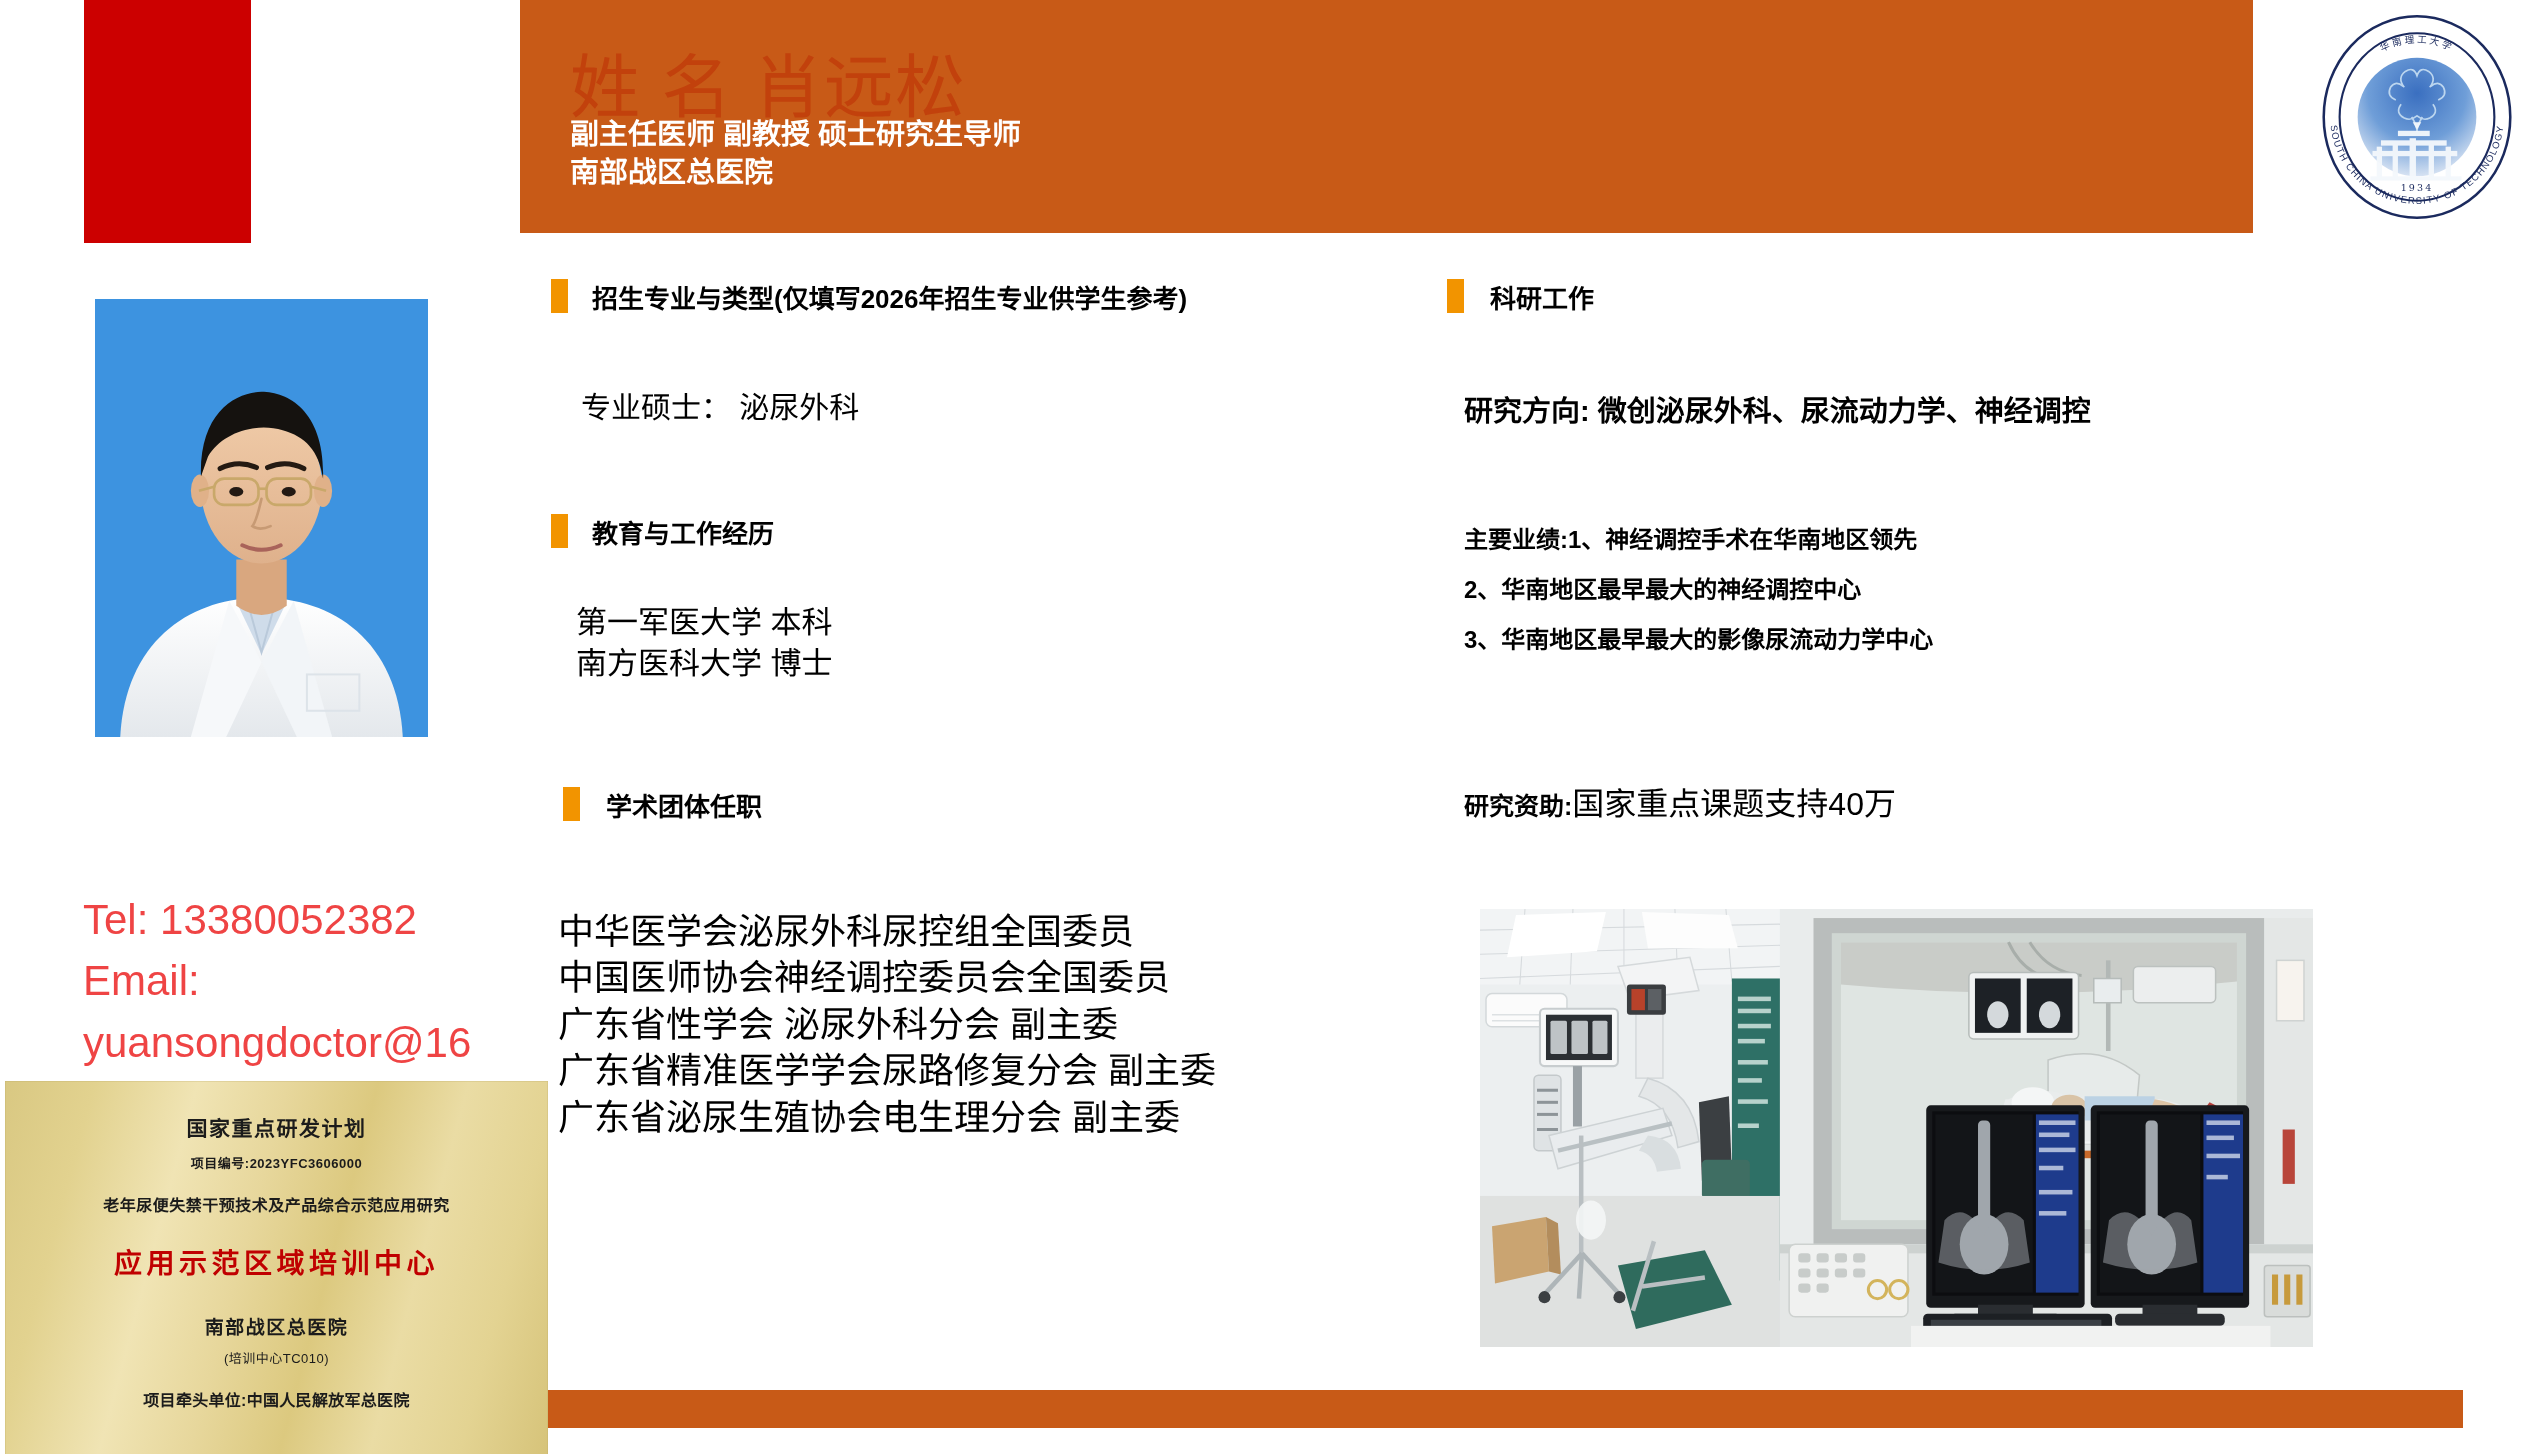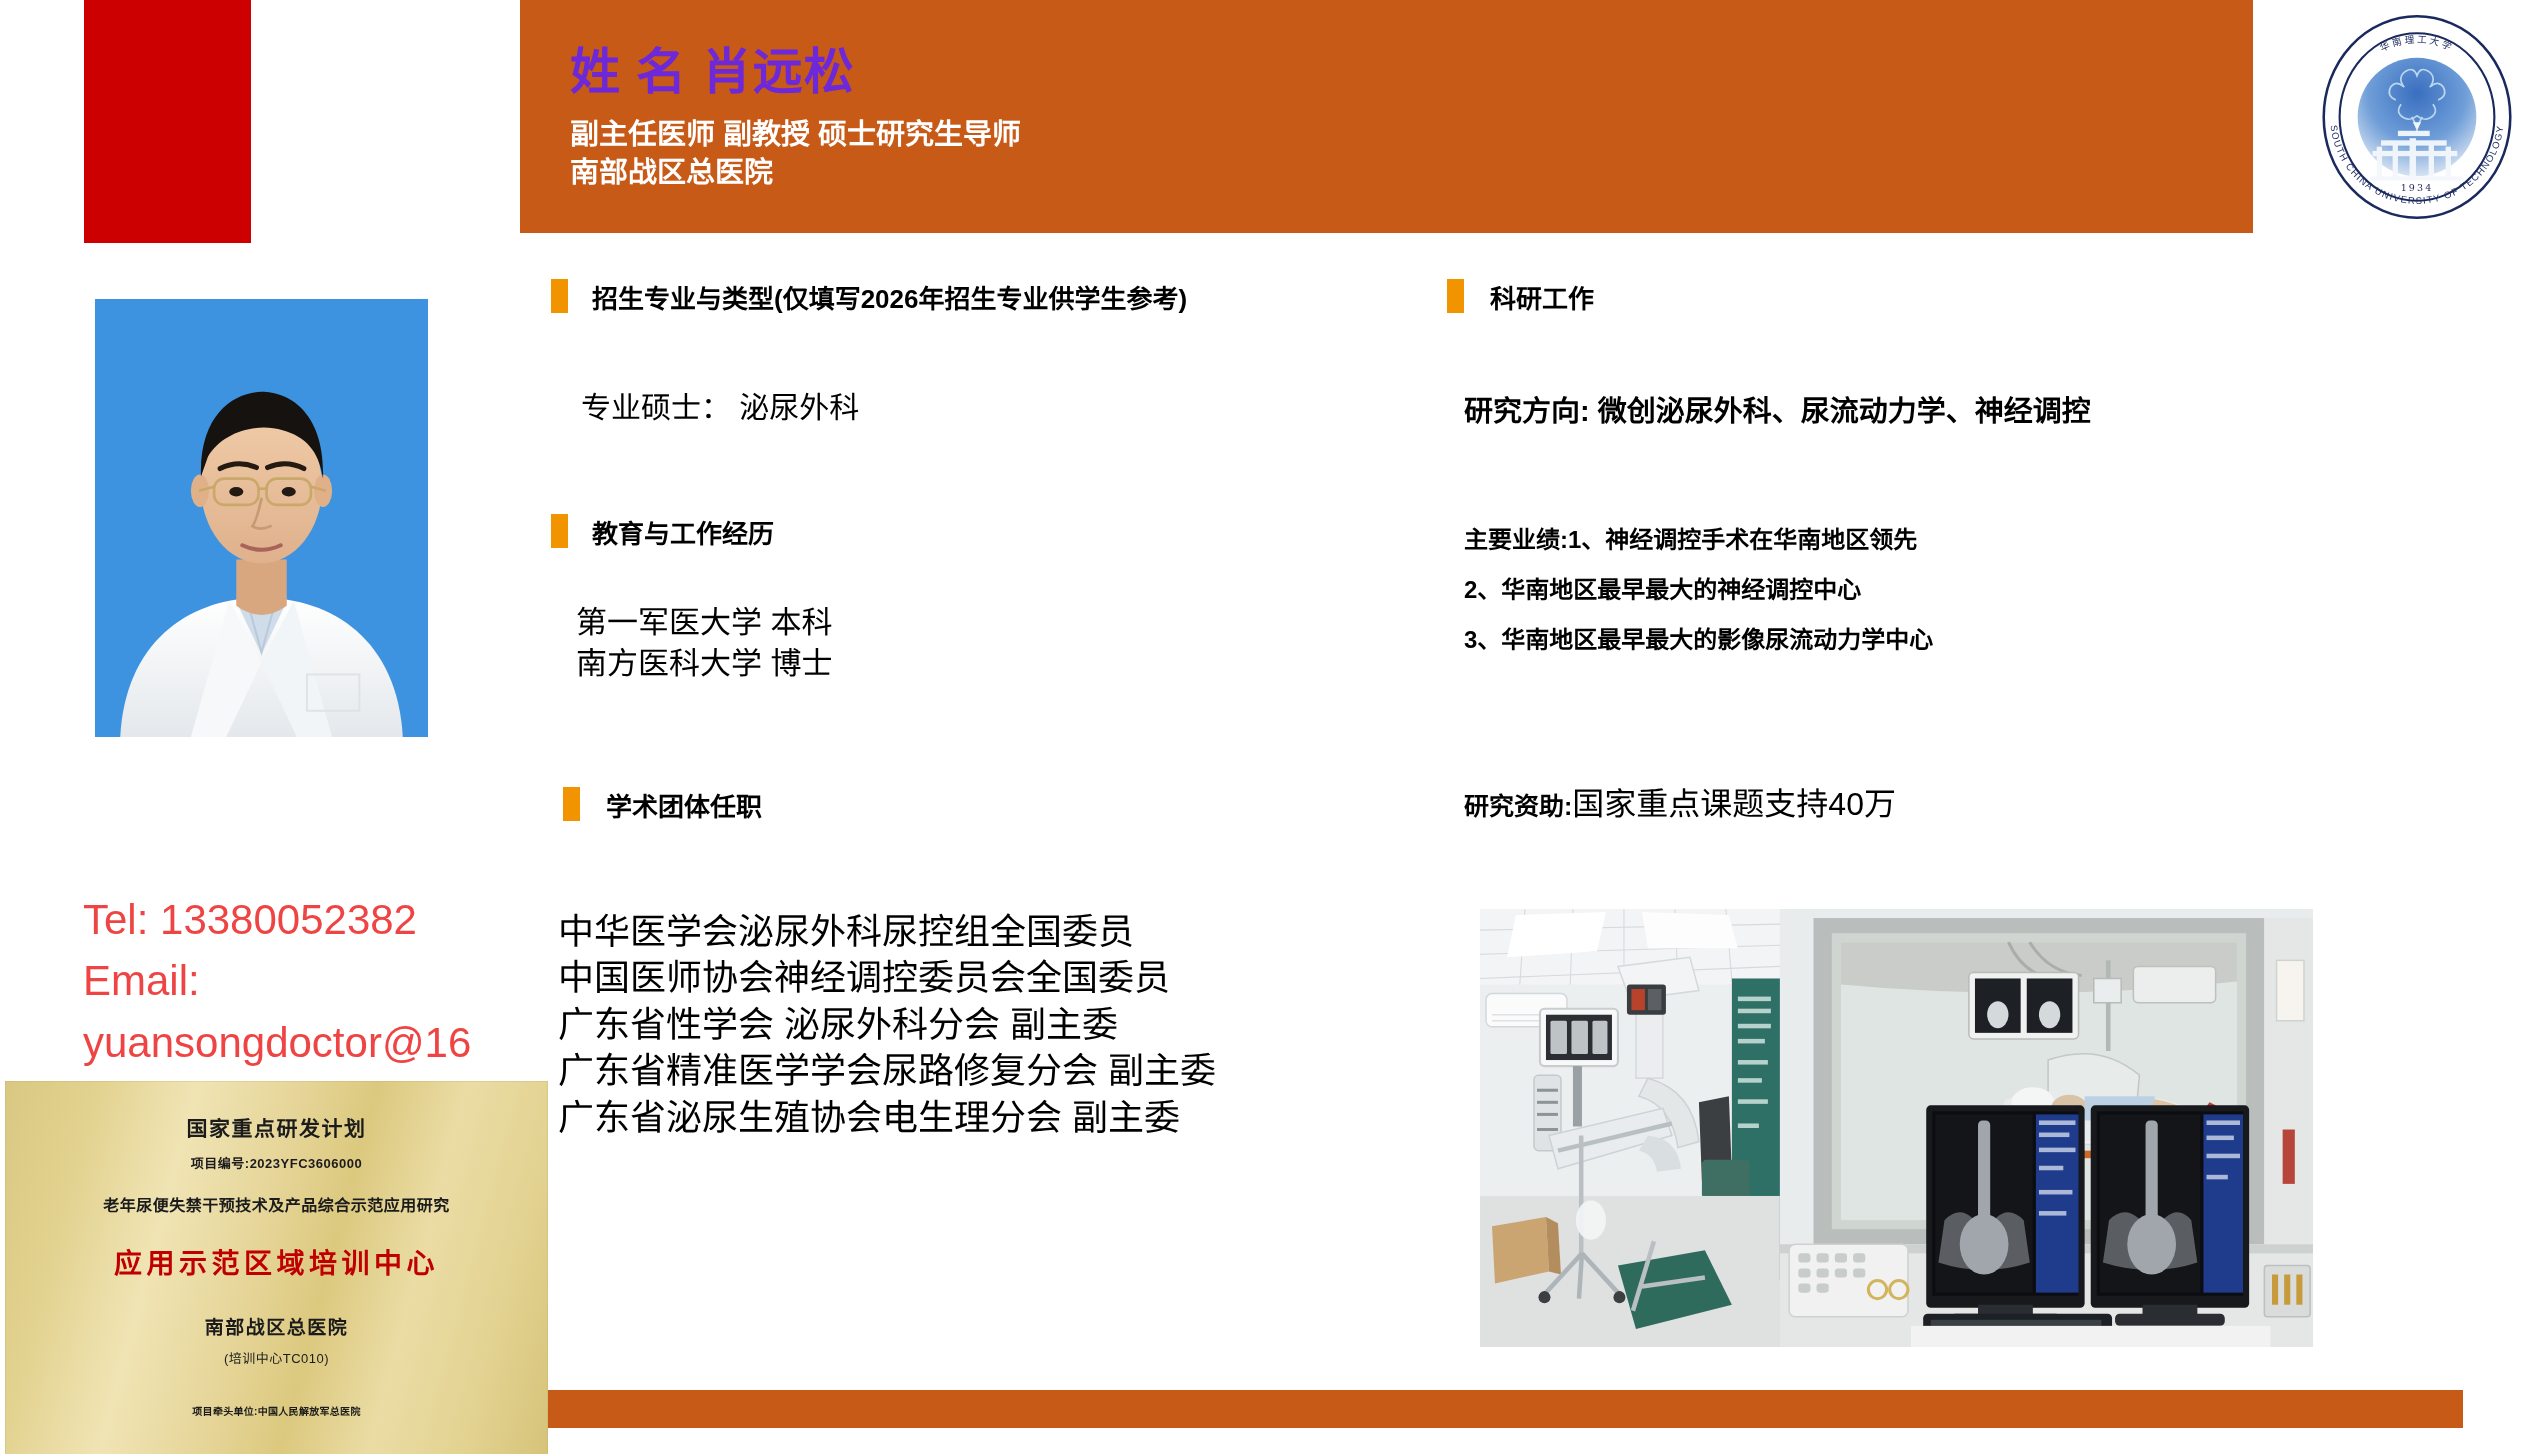--- a/index.html
+++ b/index.html
@@ -24,23 +24,23 @@
     background:#CC0000;
   }
   .header-bar{
     position:absolute;
     left:520px; top:0; width:1733px; height:233px;
     background:#C85A17;
   }
   .header-name{
     position:absolute;
     left:570px; top:31px;
-    color:#6d28d9;
-    font-size:50px;
-    font-weight:700;
+    color:#c2410c;
+    font-size:70px;
+    font-weight:400;
     letter-spacing:1px;
     white-space:nowrap;
   }
   .header-sub{
     position:absolute;
     left:570px; top:115px;
     color:#ffffff;
     font-size:29px;
     font-weight:700;
     line-height:1.32;
@@ -86,21 +86,21 @@
     text-align:center;
     color:#1b1b1b;
   }
   .pl-t1{font-size:21px;font-weight:700;letter-spacing:1.5px;margin-top:31px;}
   .pl-t2{font-size:13px;font-weight:700;margin-top:11px;letter-spacing:0.5px;}
   .pl-t3{font-size:16px;font-weight:700;margin-top:20px;letter-spacing:0.5px;}
   .pl-t4{font-size:28px;font-weight:700;color:#C00000;margin-top:25px;letter-spacing:4.5px;
          font-family:"DejaVu Sans","Liberation Sans",sans-serif;}
   .pl-t5{font-size:19px;font-weight:700;margin-top:31px;letter-spacing:1.5px;}
   .pl-t6{font-size:13px;font-weight:400;margin-top:9px;letter-spacing:0.5px;}
-  .pl-t7{font-size:10px;font-weight:700;margin-top:36px;letter-spacing:0.3px;}
+  .pl-t7{font-size:16px;font-weight:700;margin-top:20px;letter-spacing:0.3px;}
 
   
   .marker{
     position:absolute;
     width:17px;height:34px;
     background:#F29400;
   }
 
   
   .sec-title{

